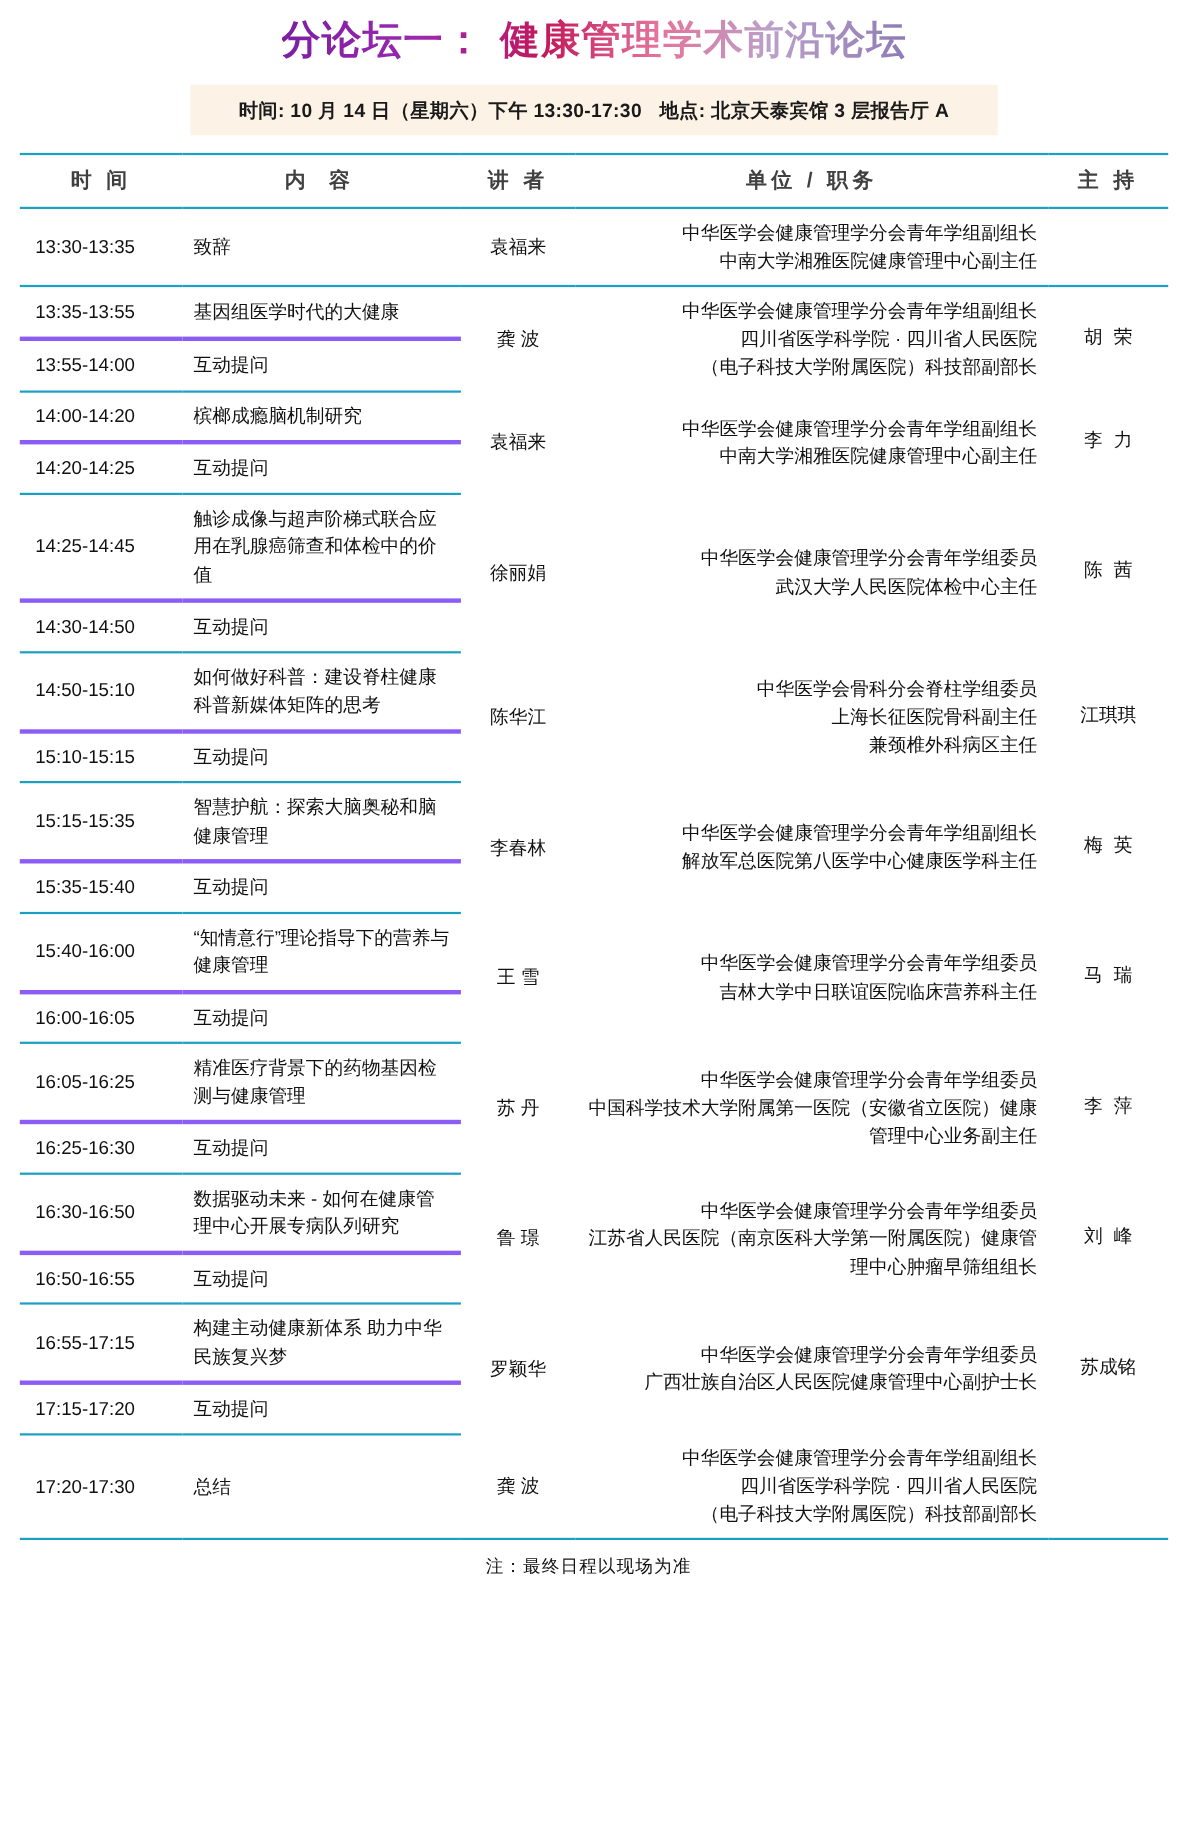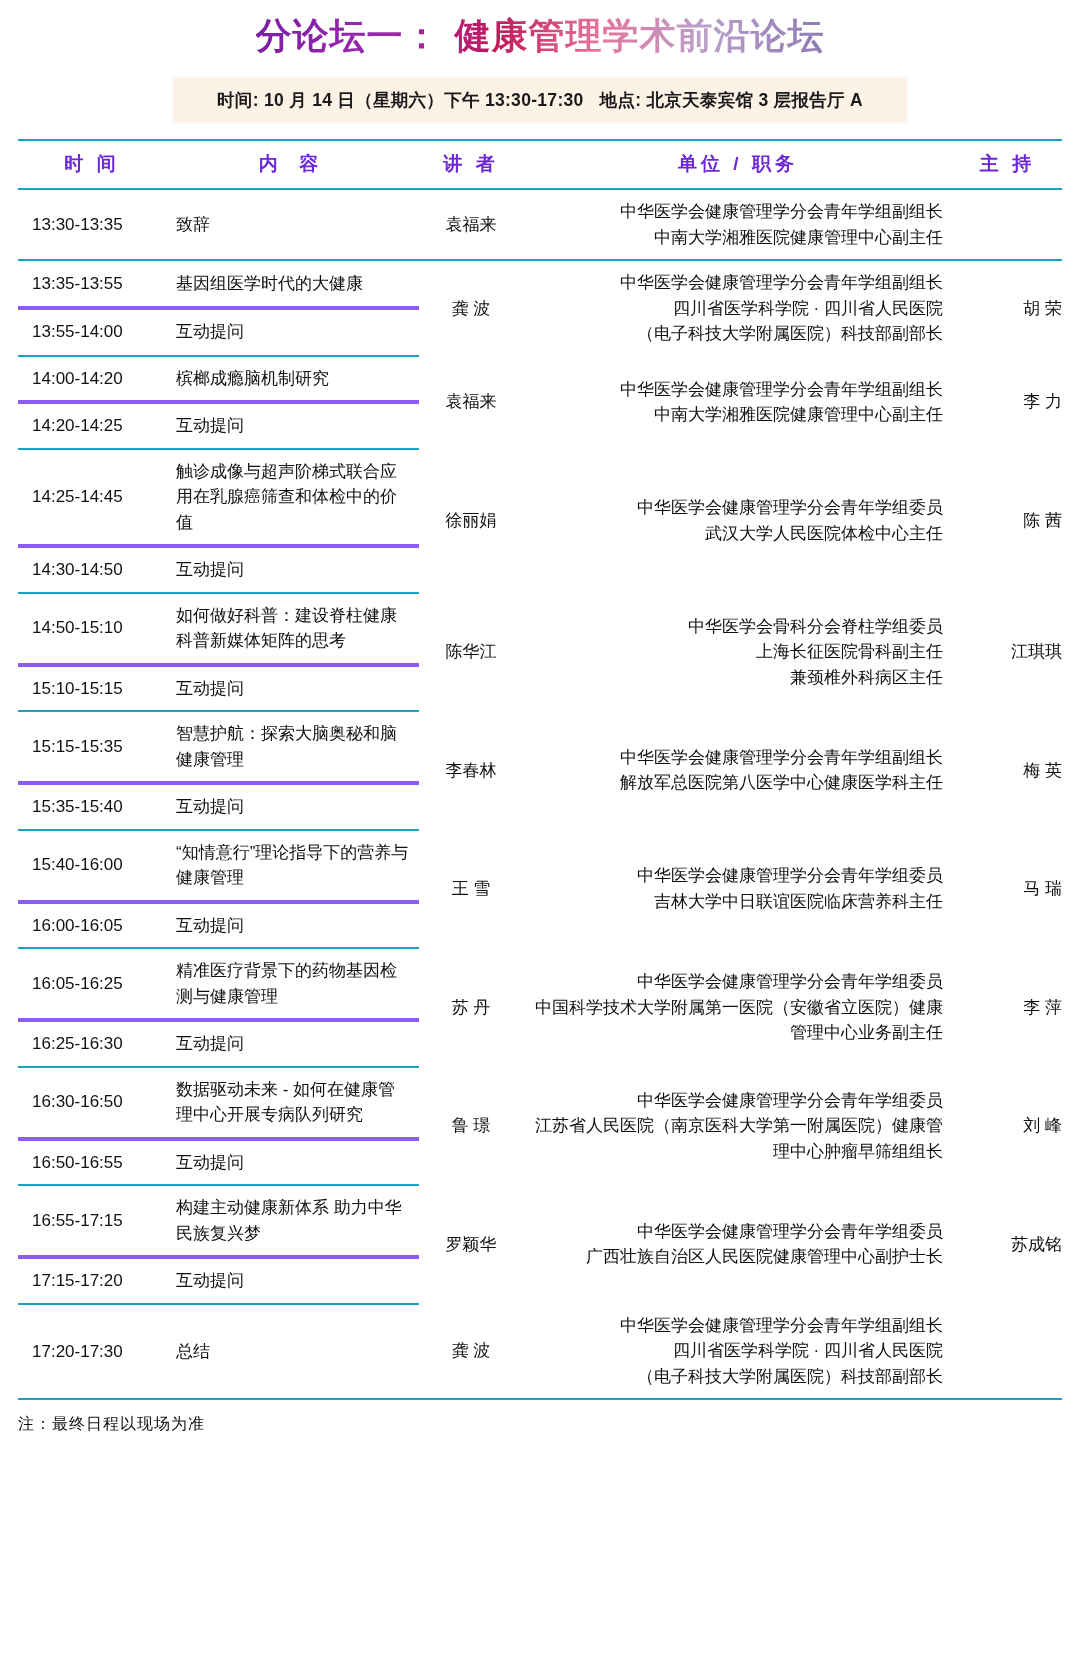--- a/index.html
+++ b/index.html
@@ -69,21 +69,21 @@
   }
   table.agenda col.c-time  { width: 148px; }
   table.agenda col.c-topic { width: 253px; }
   table.agenda col.c-speaker { width: 104px; }
   table.agenda col.c-org   { width: 430px; }
   table.agenda col.c-chair { width: 109px; }
 
   thead th {
     font-size: 19px;
     font-weight: bold;
-    color: #6d28d9;
+    color: #404040;
     padding: 10px 0 11px;
     border-top: 2.5px solid #1ba0c4;
     border-bottom: 2.5px solid #1ba0c4;
     text-align: center;
     letter-spacing: 4px;
   }
   thead th.topic-h { letter-spacing: 8px; }
 
   tbody td {
     font-size: 17px;
@@ -106,36 +106,37 @@
   td.speaker {
     text-align: center;
     white-space: nowrap;
   }
   td.org {
     text-align: right;
     padding-left: 12px;
     padding-right: 10px;
   }
   td.chair {
-    text-align: right;
+    text-align: center;
     white-space: nowrap;
+    font-family: Liberation Mono, monospace;
   }
 
   
   tr.sep-major > td {
     border-bottom: 2px solid #1ba0c4;
   }
   tr.sep-minor > td.sep-line {
     border-bottom: 4px solid #8b5cf6;
   }
   tr.last-row > td {
     border-bottom: 2.5px solid #1ba0c4;
   }
   .note {
-    text-align: left;
+    text-align: center;
     font-size: 16px;
     color: #111;
     padding: 14px 10px 0 0;
     font-family: "DejaVu Serif", "Liberation Serif", serif;
     letter-spacing: 1px;
   }
 </style>
 </head>
 <body>
 

